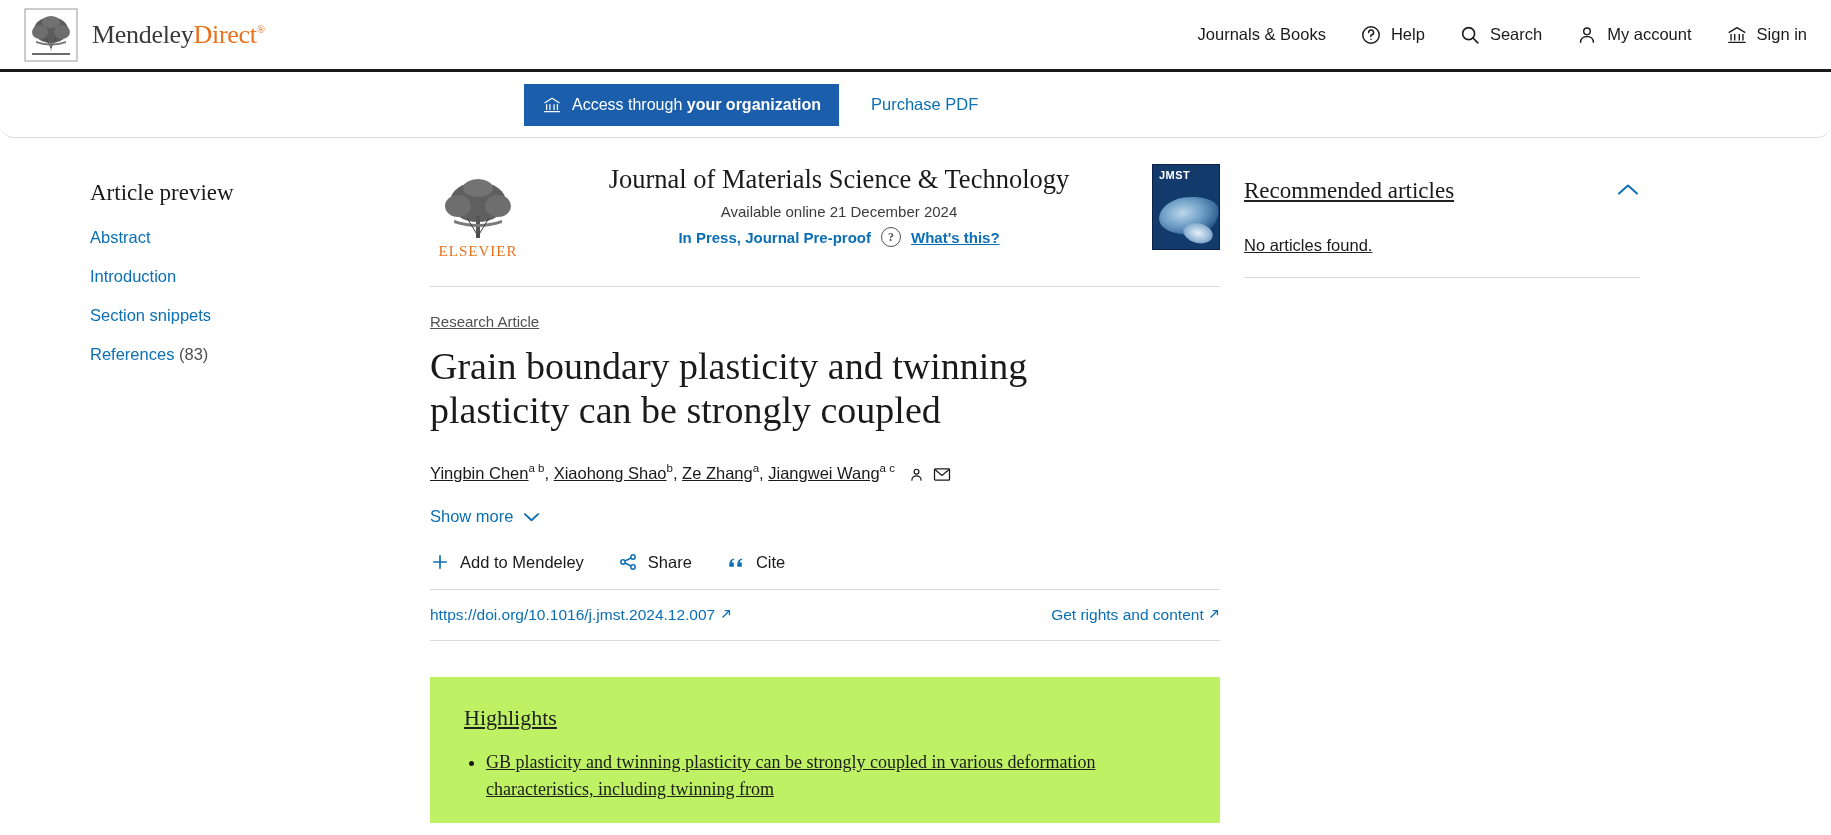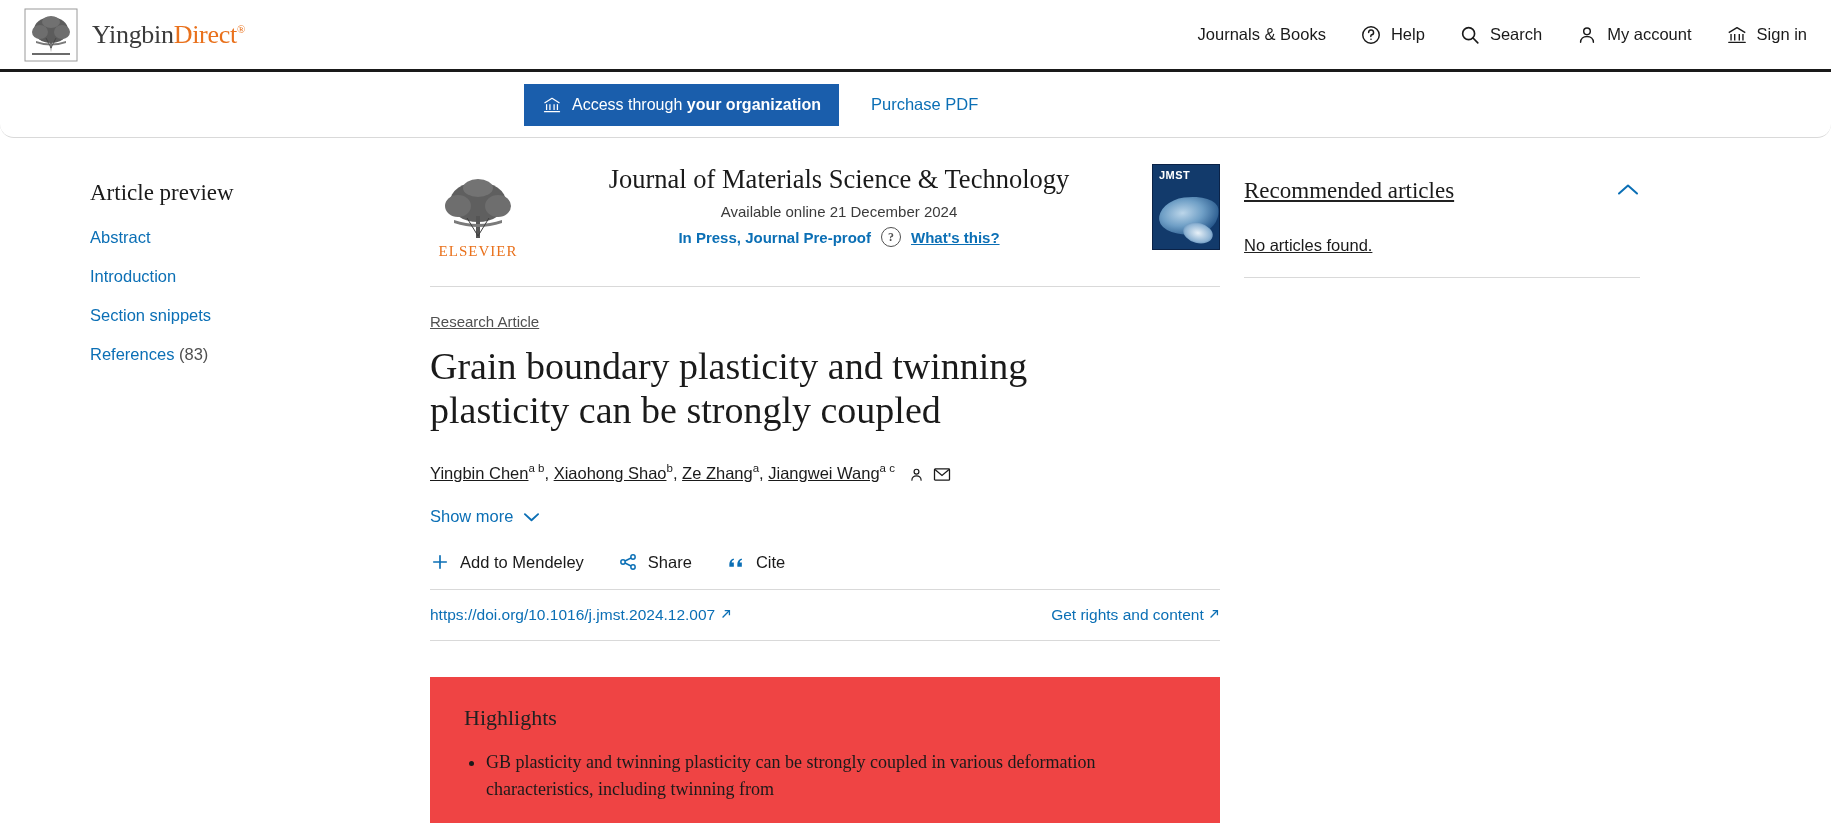--- a/index.html
+++ b/index.html
@@ -231,24 +231,25 @@
   .doi-row {
     display: flex; align-items: center; justify-content: space-between;
     padding: 16px 0 16px 0;
     border-bottom: 1px solid #d9d9d9;
     font-size: 15.5px;
   }
   .doi-link { color:#0b6fb5; cursor:pointer; }
   .rights { color:#0b6fb5; cursor:pointer; }
 
   .highlights {
-    background: #ef4444;
+    background: #bef264;
     margin-top: 36px;
     padding: 28px 34px 20px 34px;
     max-width: 790px;
+    text-decoration: underline;
   }
   .highlights h3 {
     font-family: "Liberation Serif", serif;
     font-weight: 400;
     font-size: 22px;
     margin: 0 0 18px 0;
   }
   .highlights ul { margin: 0; padding-left: 22px; }
   .highlights li {
     font-family: "Liberation Serif", serif;
@@ -292,21 +293,21 @@
           <path d="M12 33 Q27 38 42 33 L42 35 Q27 40 12 35 Z" fill="#7a7a7a"></path>
         </g>
         <g stroke="#3d3d3d" stroke-width="0.7">
           <line x1="27" y1="40" x2="22" y2="30"></line>
           <line x1="27" y1="40" x2="32" y2="30"></line>
         </g>
         <rect x="8" y="45" width="38" height="2" fill="#6b6b6b"></rect>
       </svg>
     </span>
     <span class="sd-logo">
-      <span class="sci">Yingbin</span><span class="direct">Direct</span><span class="reg">®</span>
+      <span class="sci">Mendeley</span><span class="direct">Direct</span><span class="reg">®</span>
     </span>
   </div>
 
   <div class="topnav">
     <div class="item">
       <span>Journals &amp; Books</span>
     </div>
     <div class="item">
       <span class="icon">
         <svg width="22" height="22" viewBox="0 0 24 24" fill="none" stroke="#1a1a1a" stroke-width="1.6">

